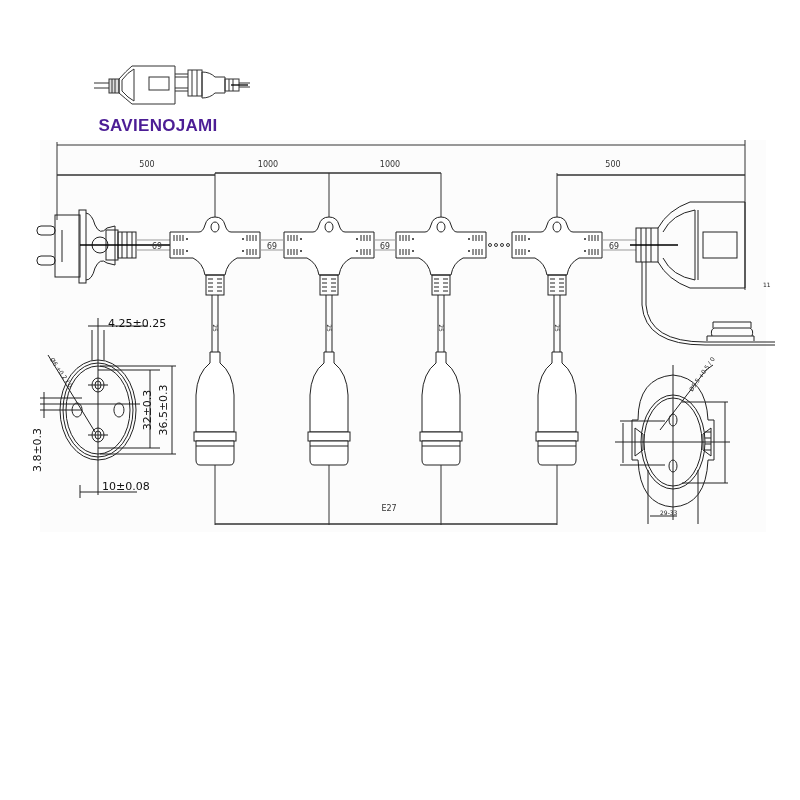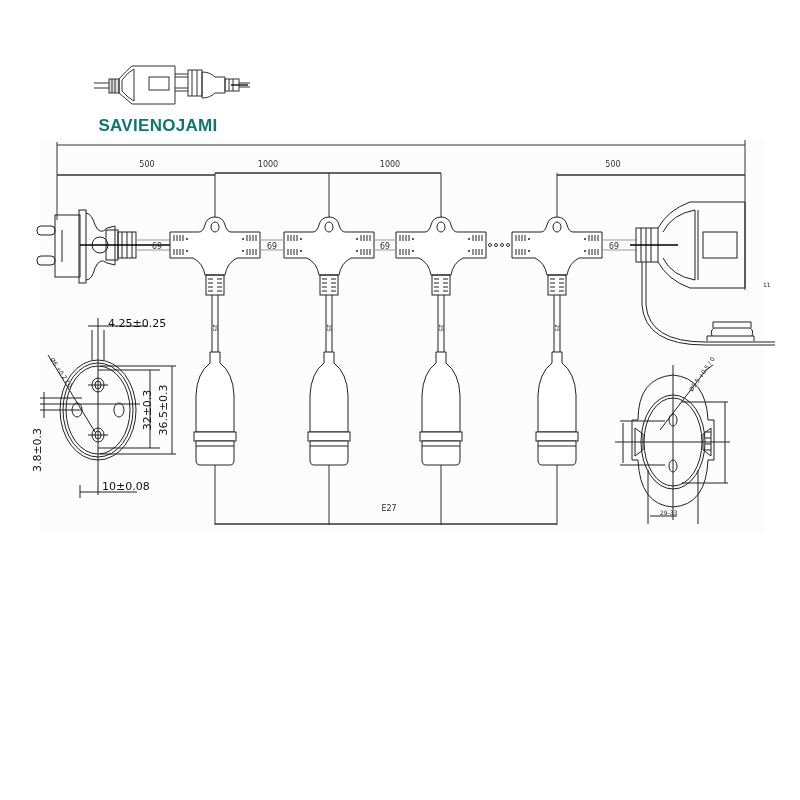--- a/index.html
+++ b/index.html
@@ -1,19 +1,19 @@
 <!DOCTYPE html>
 <html><head>
 <meta charset="utf-8">
 <style>
   html,body{margin:0;padding:0;background:#ffffff;}
   body{width:800px;height:800px;position:relative;overflow:hidden;font-family:"DejaVu Sans",sans-serif;}
   .panel{position:absolute;left:40px;top:140px;width:726px;height:392px;background:#fcfcfc;}
   svg{position:absolute;left:0;top:0;}
-  .title{position:absolute;left:0;top:116px;width:280px;text-align:center;font-family:"Liberation Sans",sans-serif;font-weight:bold;font-size:17px;color:#0f766e;letter-spacing:0.3px;}
+  .title{position:absolute;left:0;top:116px;width:280px;text-align:center;font-family:"Liberation Sans",sans-serif;font-weight:bold;font-size:17px;color:#4c1d95;letter-spacing:0.3px;}
   .title span{display:inline-block;margin-left:36px;}
   .lbl{font-family:"DejaVu Sans",sans-serif;font-size:8px;fill:#333;}
   .dim{font-family:"DejaVu Sans",sans-serif;font-size:11px;fill:#111;}
   .small{font-family:"DejaVu Sans",sans-serif;font-size:6px;fill:#222;}
 </style>
 </head>
 <body>
 
 <div class="panel"></div>
 

